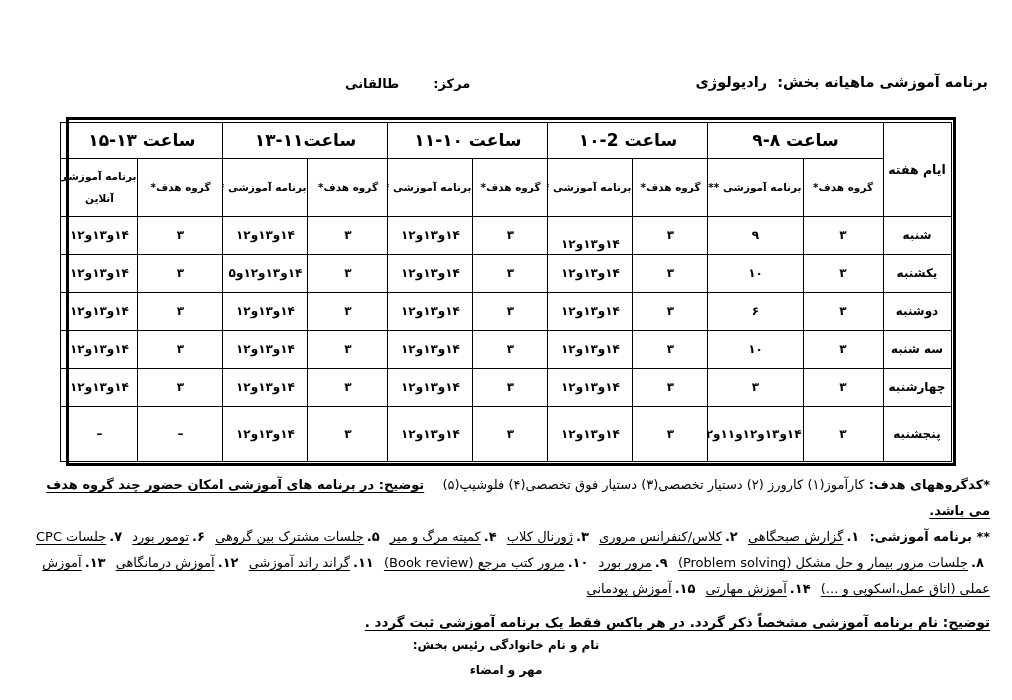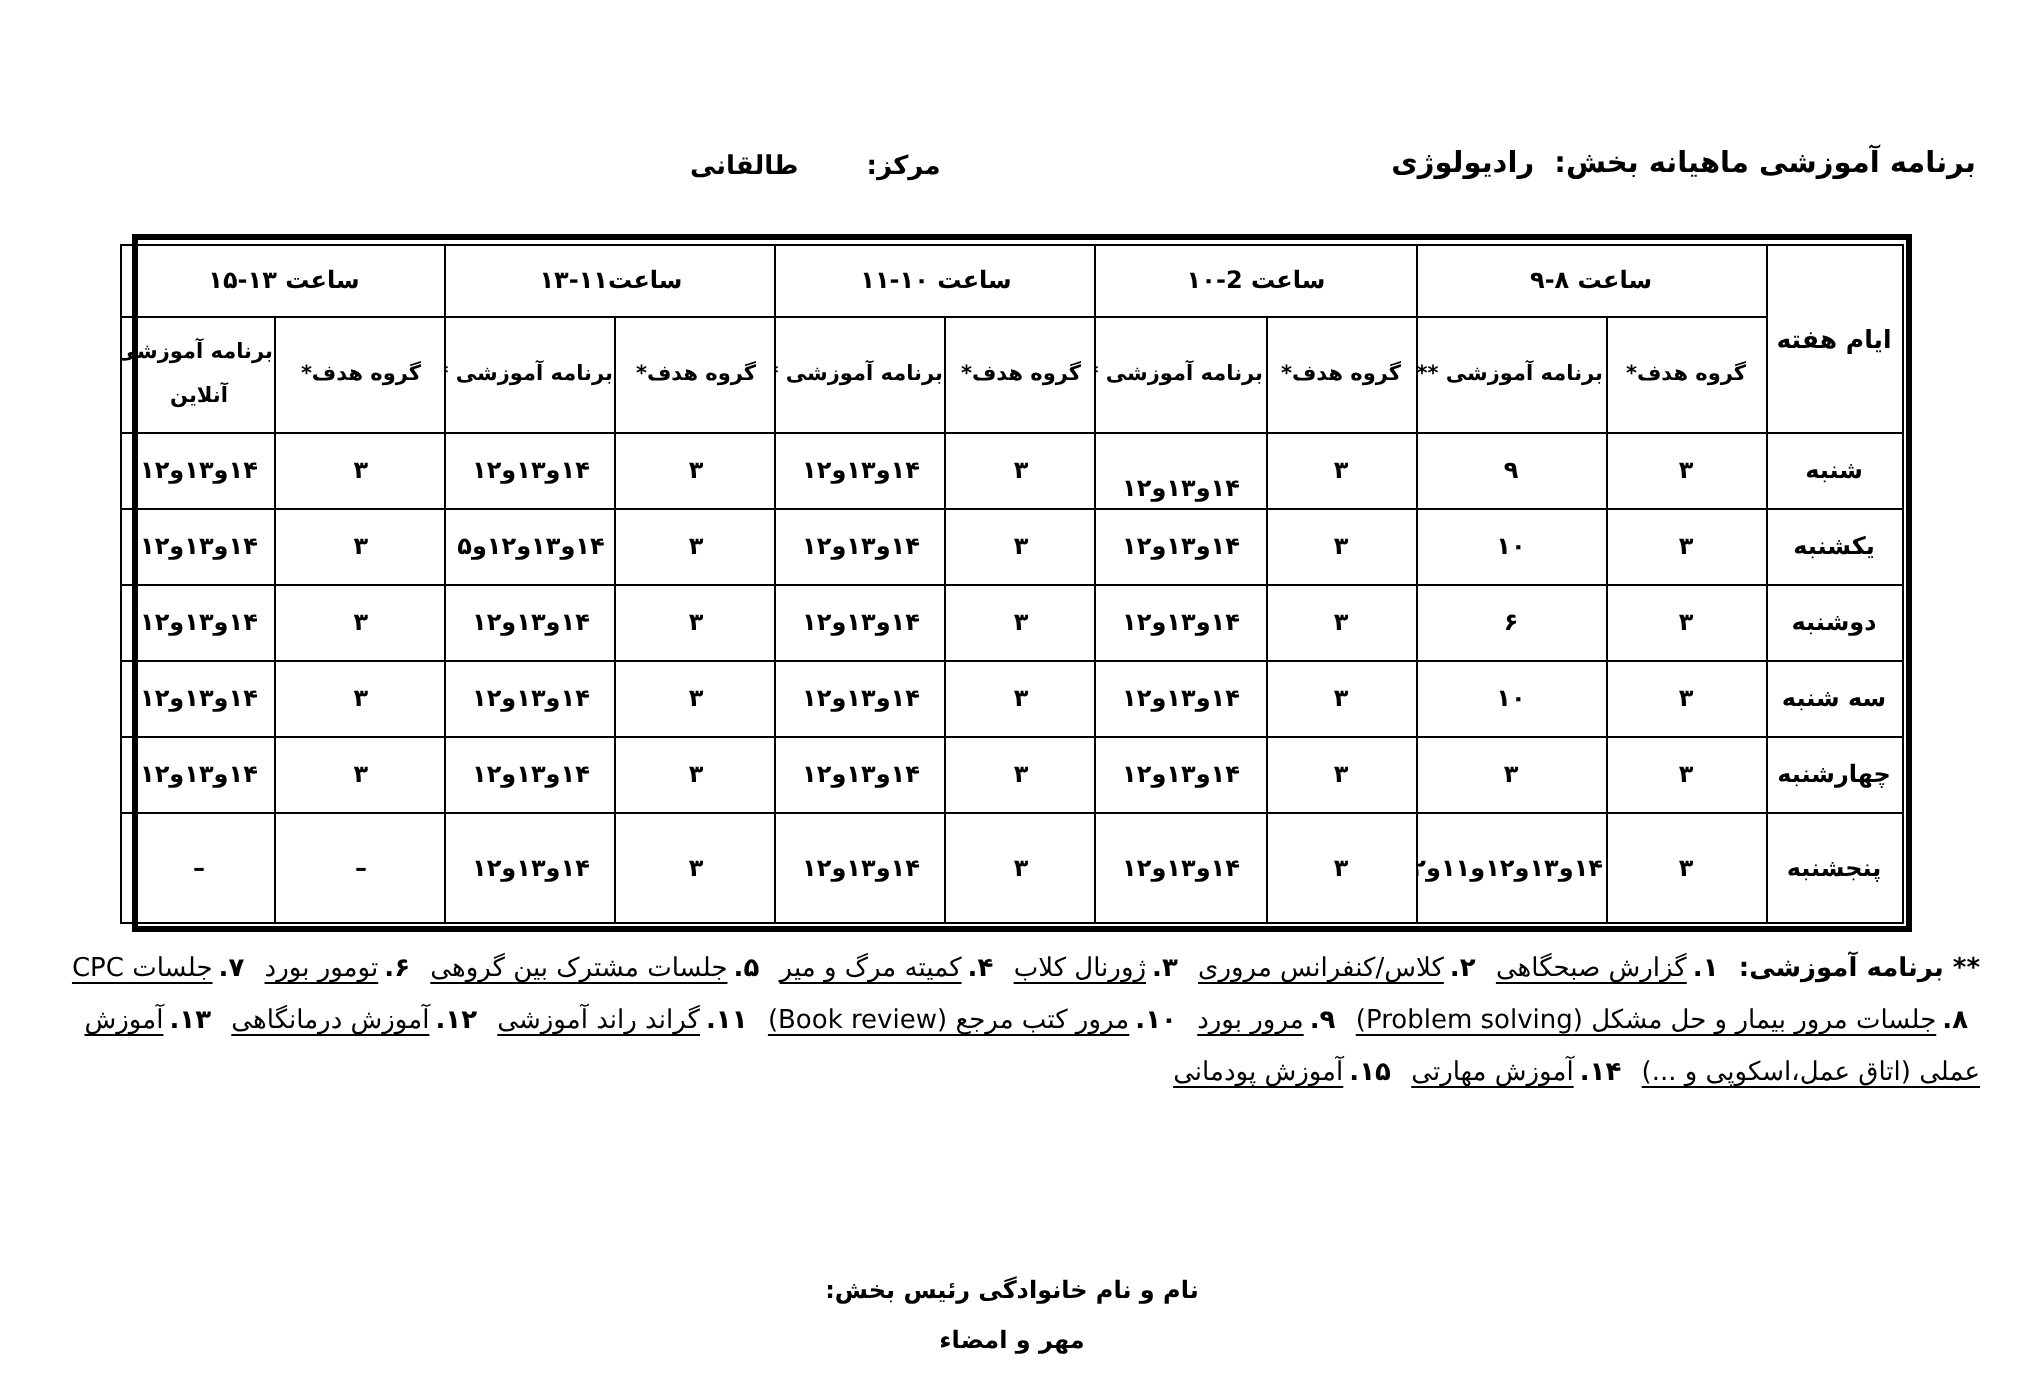--- a/index.html
+++ b/index.html
@@ -35,21 +35,21 @@
   th, td {
     border: 1px solid #000;
     text-align: center; vertical-align: middle;
     font-weight: bold; padding: 2px 1px;
     white-space: nowrap; overflow: hidden;
   }
   thead tr.hour-row { height: 36px; }
   thead tr.sub-row { height: 58px; }
   tbody tr { height: 38px; }
   tbody tr:last-child { height: 55px; }
-  th.hour { font-size: 12px; }
+  th.hour { font-size: 17px; }
   th.days { font-size: 12.5px; }
   th.sub { font-size: 10.5px; font-weight: bold; }
   th.sub .stack { display: block; line-height: 2.1; }
   td { font-size: 12px; }
   tbody td:first-child { font-size: 12px; }
   
   tbody tr:first-child td:nth-child(5) { vertical-align: bottom; padding-bottom: 3px; }
 
   .footnotes {
     position: absolute; top: 472px; right: 22px; left: 22px;
@@ -195,21 +195,27 @@
           <td>۱۴و۱۳و۱۲</td>
           <td>–</td>
           <td>–</td>
         </tr>
       </tbody>
   </table>
 </div>
 
 <div class="footnotes">
   <p class="fn">
+    <span class="b">*کدگروههای هدف:</span>
+    <span>کارآموز(۱) کارورز (۲) دستیار تخصصی(۳) دستیار فوق تخصصی(۴) فلوشیپ(۵)</span>
+    <span class="b u note-gap">توضیح: در برنامه های آموزشی امکان حضور چند گروه هدف می باشد.</span>
+  </p>
+  <p class="fn">
     <span class="b">** برنامه آموزشی:</span>
     <span id="programs-items"><span class="pnum">۱.</span><span class="pitem">گزارش صبحگاهی</span> <span class="pnum">۲.</span><span class="pitem">کلاس/کنفرانس مروری</span> <span class="pnum">۳.</span><span class="pitem">ژورنال کلاب</span> <span class="pnum">۴.</span><span class="pitem">کمیته مرگ و میر</span> <span class="pnum">۵.</span><span class="pitem">جلسات مشترک بین گروهی</span> <span class="pnum">۶.</span><span class="pitem">تومور بورد</span> <span class="pnum">۷.</span><span class="pitem">جلسات CPC</span> <span class="pnum">۸.</span><span class="pitem">جلسات مرور بیمار و حل مشکل (Problem solving)</span> <span class="pnum">۹.</span><span class="pitem">مرور بورد</span> <span class="pnum">۱۰.</span><span class="pitem">مرور کتب مرجع (Book review)</span> <span class="pnum">۱۱.</span><span class="pitem">گراند راند آموزشی</span> <span class="pnum">۱۲.</span><span class="pitem">آموزش درمانگاهی</span> <span class="pnum">۱۳.</span><span class="pitem">آموزش عملی (اتاق عمل،اسکوپی و ...)</span> <span class="pnum">۱۴.</span><span class="pitem">آموزش مهارتی</span> <span class="pnum">۱۵.</span><span class="pitem">آموزش پودمانی</span> </span>
   </p>
+  <p class="fn final-note b u">توضیح: نام برنامه آموزشی مشخصاً ذکر گردد. در هر باکس فقط یک برنامه آموزشی ثبت گردد .</p>
 </div>
 
 <div class="signature">
   <div>نام و نام خانوادگی رئیس بخش:</div>
   <div class="sig2">مهر و امضاء</div>
 </div>
 
 </body></html>

